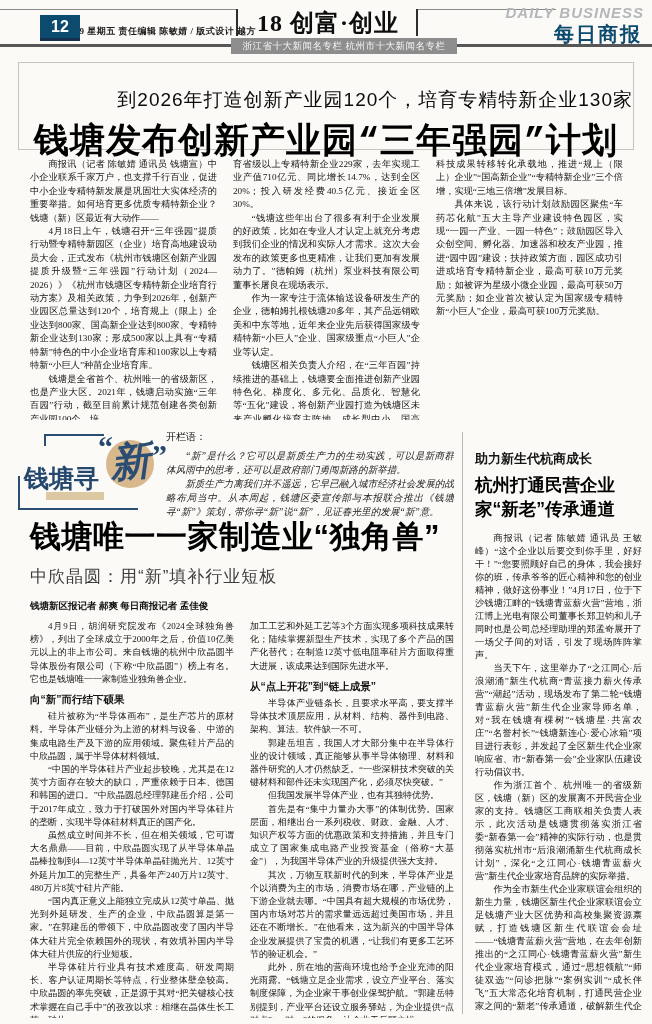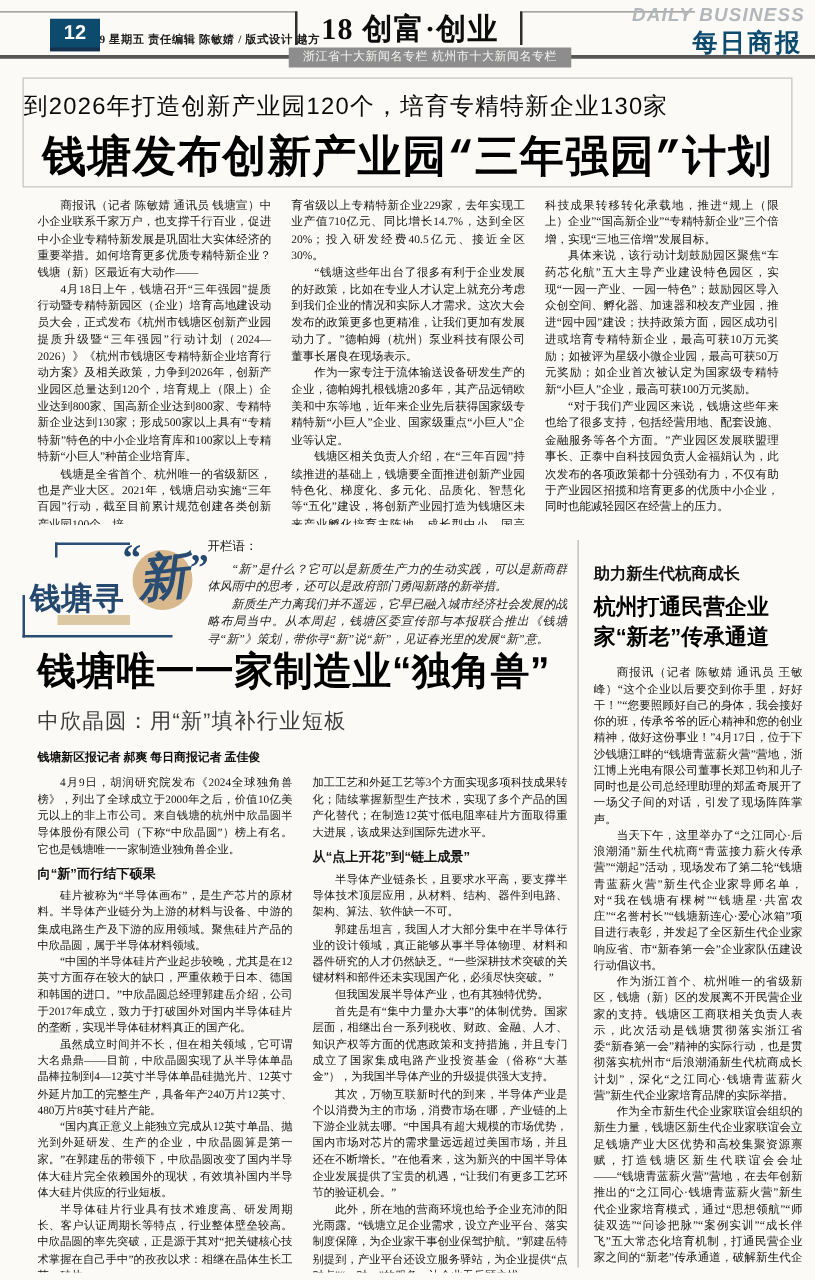--- a/index.html
+++ b/index.html
@@ -20,21 +20,21 @@
         font-size:16px;font-weight:bold;text-align:center;line-height:23px;
         font-family:"Liberation Sans","DejaVu Sans",sans-serif;border-bottom:3px solid #15314e;z-index:2;margin-left:32px;}
   .dateline{position:absolute;left:44px;top:25px;font-size:9px;font-weight:bold;color:#1c1c1c;letter-spacing:0.5px;}
   .m-en{position:absolute;right:8px;top:4px;font-size:15px;font-weight:bold;color:#b3b6ba;
         font-family:"Liberation Sans","DejaVu Sans",sans-serif;letter-spacing:1px;font-style:italic;text-align:center;}
   .m-cn{position:absolute;right:10px;top:21px;font-size:20px;font-weight:bold;color:#0c4a6e;letter-spacing:2px;}
   .hdr-rule{position:absolute;left:0;top:44px;width:652px;height:3px;background:#565656;z-index:1;}
 
   
   .a1-box{position:absolute;left:18px;top:62px;width:614px;height:86px;border:1px solid #c6c4c0;}
-  .a1-kicker{margin-top:9px;text-align:left;font-size:19px;letter-spacing:1px;color:#0b0b0b;
+  .a1-kicker{margin-top:24px;text-align:right;font-size:19px;letter-spacing:1px;color:#0b0b0b;
         font-family:"Liberation Sans","DejaVu Sans",sans-serif;}
   .a1-headline{margin:4px 0 0;text-align:center;font-size:35px;font-weight:900;letter-spacing:1px;color:#000;
         font-family:Liberation Mono, monospace;}
   .a1-body{position:absolute;left:30px;top:158px;width:593px;height:262px;display:flex;gap:16px;}
   .a-col{width:187px;height:100%;overflow:hidden;font-size:9.2px;line-height:13.4px;text-align:justify;}
   .para{margin:0;text-indent:2em;}
   .para.cont{text-indent:0;}
   .para.sub{text-indent:0;font-weight:bold;font-size:10.5px;margin:7px 0 4px;
         font-family:"Liberation Sans","DejaVu Sans",sans-serif;}
 
@@ -106,21 +106,20 @@
         </div>
       <div class="a-col">
           <p class="para cont">育省级以上专精特新企业229家，去年实现工业产值710亿元、同比增长14.7%，达到全区20%；投入研发经费40.5亿元、接近全区30%。</p>
           <p class="para">“钱塘这些年出台了很多有利于企业发展的好政策，比如在专业人才认定上就充分考虑到我们企业的情况和实际人才需求。这次大会发布的政策更多也更精准，让我们更加有发展动力了。”德帕姆（杭州）泵业科技有限公司董事长屠良在现场表示。</p>
           <p class="para">作为一家专注于流体输送设备研发生产的企业，德帕姆扎根钱塘20多年，其产品远销欧美和中东等地，近年来企业先后获得国家级专精特新“小巨人”企业、国家级重点“小巨人”企业等认定。</p>
           <p class="para">钱塘区相关负责人介绍，在“三年百园”持续推进的基础上，钱塘要全面推进创新产业园特色化、梯度化、多元化、品质化、智慧化等“五化”建设，将创新产业园打造为钱塘区未来产业孵化培育主阵地、成长型中小、国高新、专精特新企业梯队培育新高地、</p>
         </div>
       <div class="a-col">
           <p class="para cont">科技成果转移转化承载地，推进“规上（限上）企业”“国高新企业”“专精特新企业”三个倍增，实现“三地三倍增”发展目标。</p>
           <p class="para">具体来说，该行动计划鼓励园区聚焦“车药芯化航”五大主导产业建设特色园区，实现“一园一产业、一园一特色”；鼓励园区导入众创空间、孵化器、加速器和校友产业园，推进“园中园”建设；扶持政策方面，园区成功引进或培育专精特新企业，最高可获10万元奖励；如被评为星级小微企业园，最高可获50万元奖励；如企业首次被认定为国家级专精特新“小巨人”企业，最高可获100万元奖励。</p>
-          <p class="para">“对于我们产业园区来说，钱塘这些年来也给了很多支持，包括经营用地、配套设施、金融服务等各个方面。”产业园区发展联盟理事长、正泰中自科技园负责人金福娟认为，此次发布的各项政策都十分强劲有力，不仅有助于产业园区招揽和培育更多的优质中小企业，同时也能减轻园区在经营上的压力。</p>
         </div>
     </div>
   </section>
 
   <section>
     <div class="logo">
       <span class="br-top"></span>
       <span class="br-bot"></span>
       <span class="logo-underline"></span>
       <span class="logo-text">钱塘寻</span>

